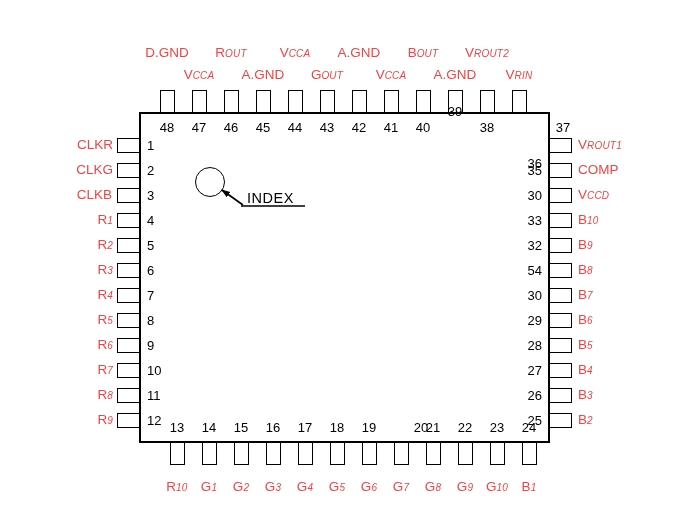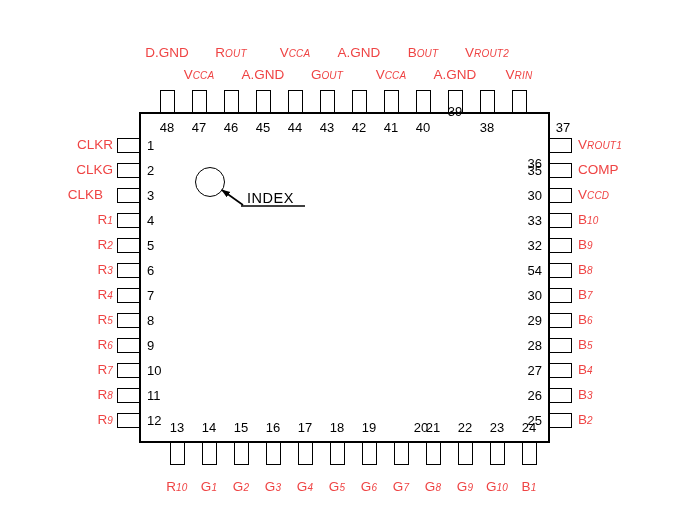--- a/index.html
+++ b/index.html
@@ -131,21 +131,21 @@
 
   <div id="pin-layer">
       <div class="pin pin-left" style="left: 117px; top: 137.5px;"></div>
       <div class="pinnum pinnum-left" style="left: 147px; top: 139px;">1</div>
       <div class="siglabel right" style="left: 43px; top: 138px;">CLKR</div>
       <div class="pin pin-left" style="left: 117px; top: 162.5px;"></div>
       <div class="pinnum pinnum-left" style="left: 147px; top: 164px;">2</div>
       <div class="siglabel right" style="left: 43px; top: 163px;">CLKG</div>
       <div class="pin pin-left" style="left: 117px; top: 187.5px;"></div>
       <div class="pinnum pinnum-left" style="left: 147px; top: 189px;">3</div>
-      <div class="siglabel right" style="left: 33px; top: 188px;">CLKB</div>
+      <div class="siglabel right" style="left: 42px; top: 188px;">CLKB</div>
       <div class="pin pin-left" style="left: 117px; top: 212.5px;"></div>
       <div class="pinnum pinnum-left" style="left: 147px; top: 214px;">4</div>
       <div class="siglabel right" style="left: 43px; top: 213px;">R<span class="sc">1</span></div>
       <div class="pin pin-left" style="left: 117px; top: 237.5px;"></div>
       <div class="pinnum pinnum-left" style="left: 147px; top: 239px;">5</div>
       <div class="siglabel right" style="left: 43px; top: 238px;">R<span class="sc">2</span></div>
       <div class="pin pin-left" style="left: 117px; top: 262.5px;"></div>
       <div class="pinnum pinnum-left" style="left: 147px; top: 264px;">6</div>
       <div class="siglabel right" style="left: 43px; top: 263px;">R<span class="sc">3</span></div>
       <div class="pin pin-left" style="left: 117px; top: 287.5px;"></div>

